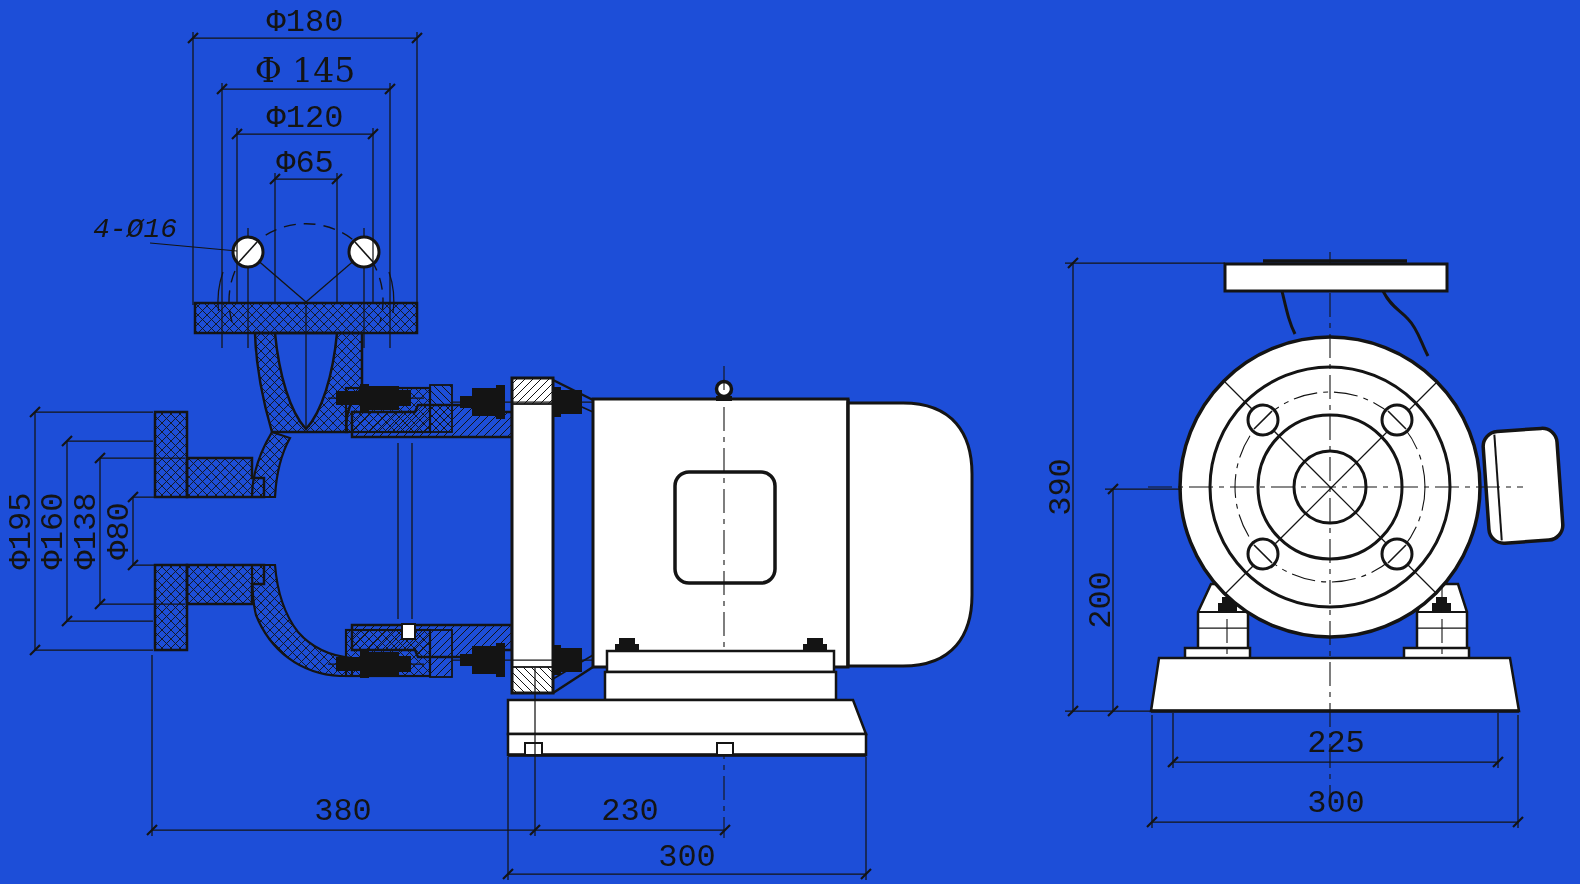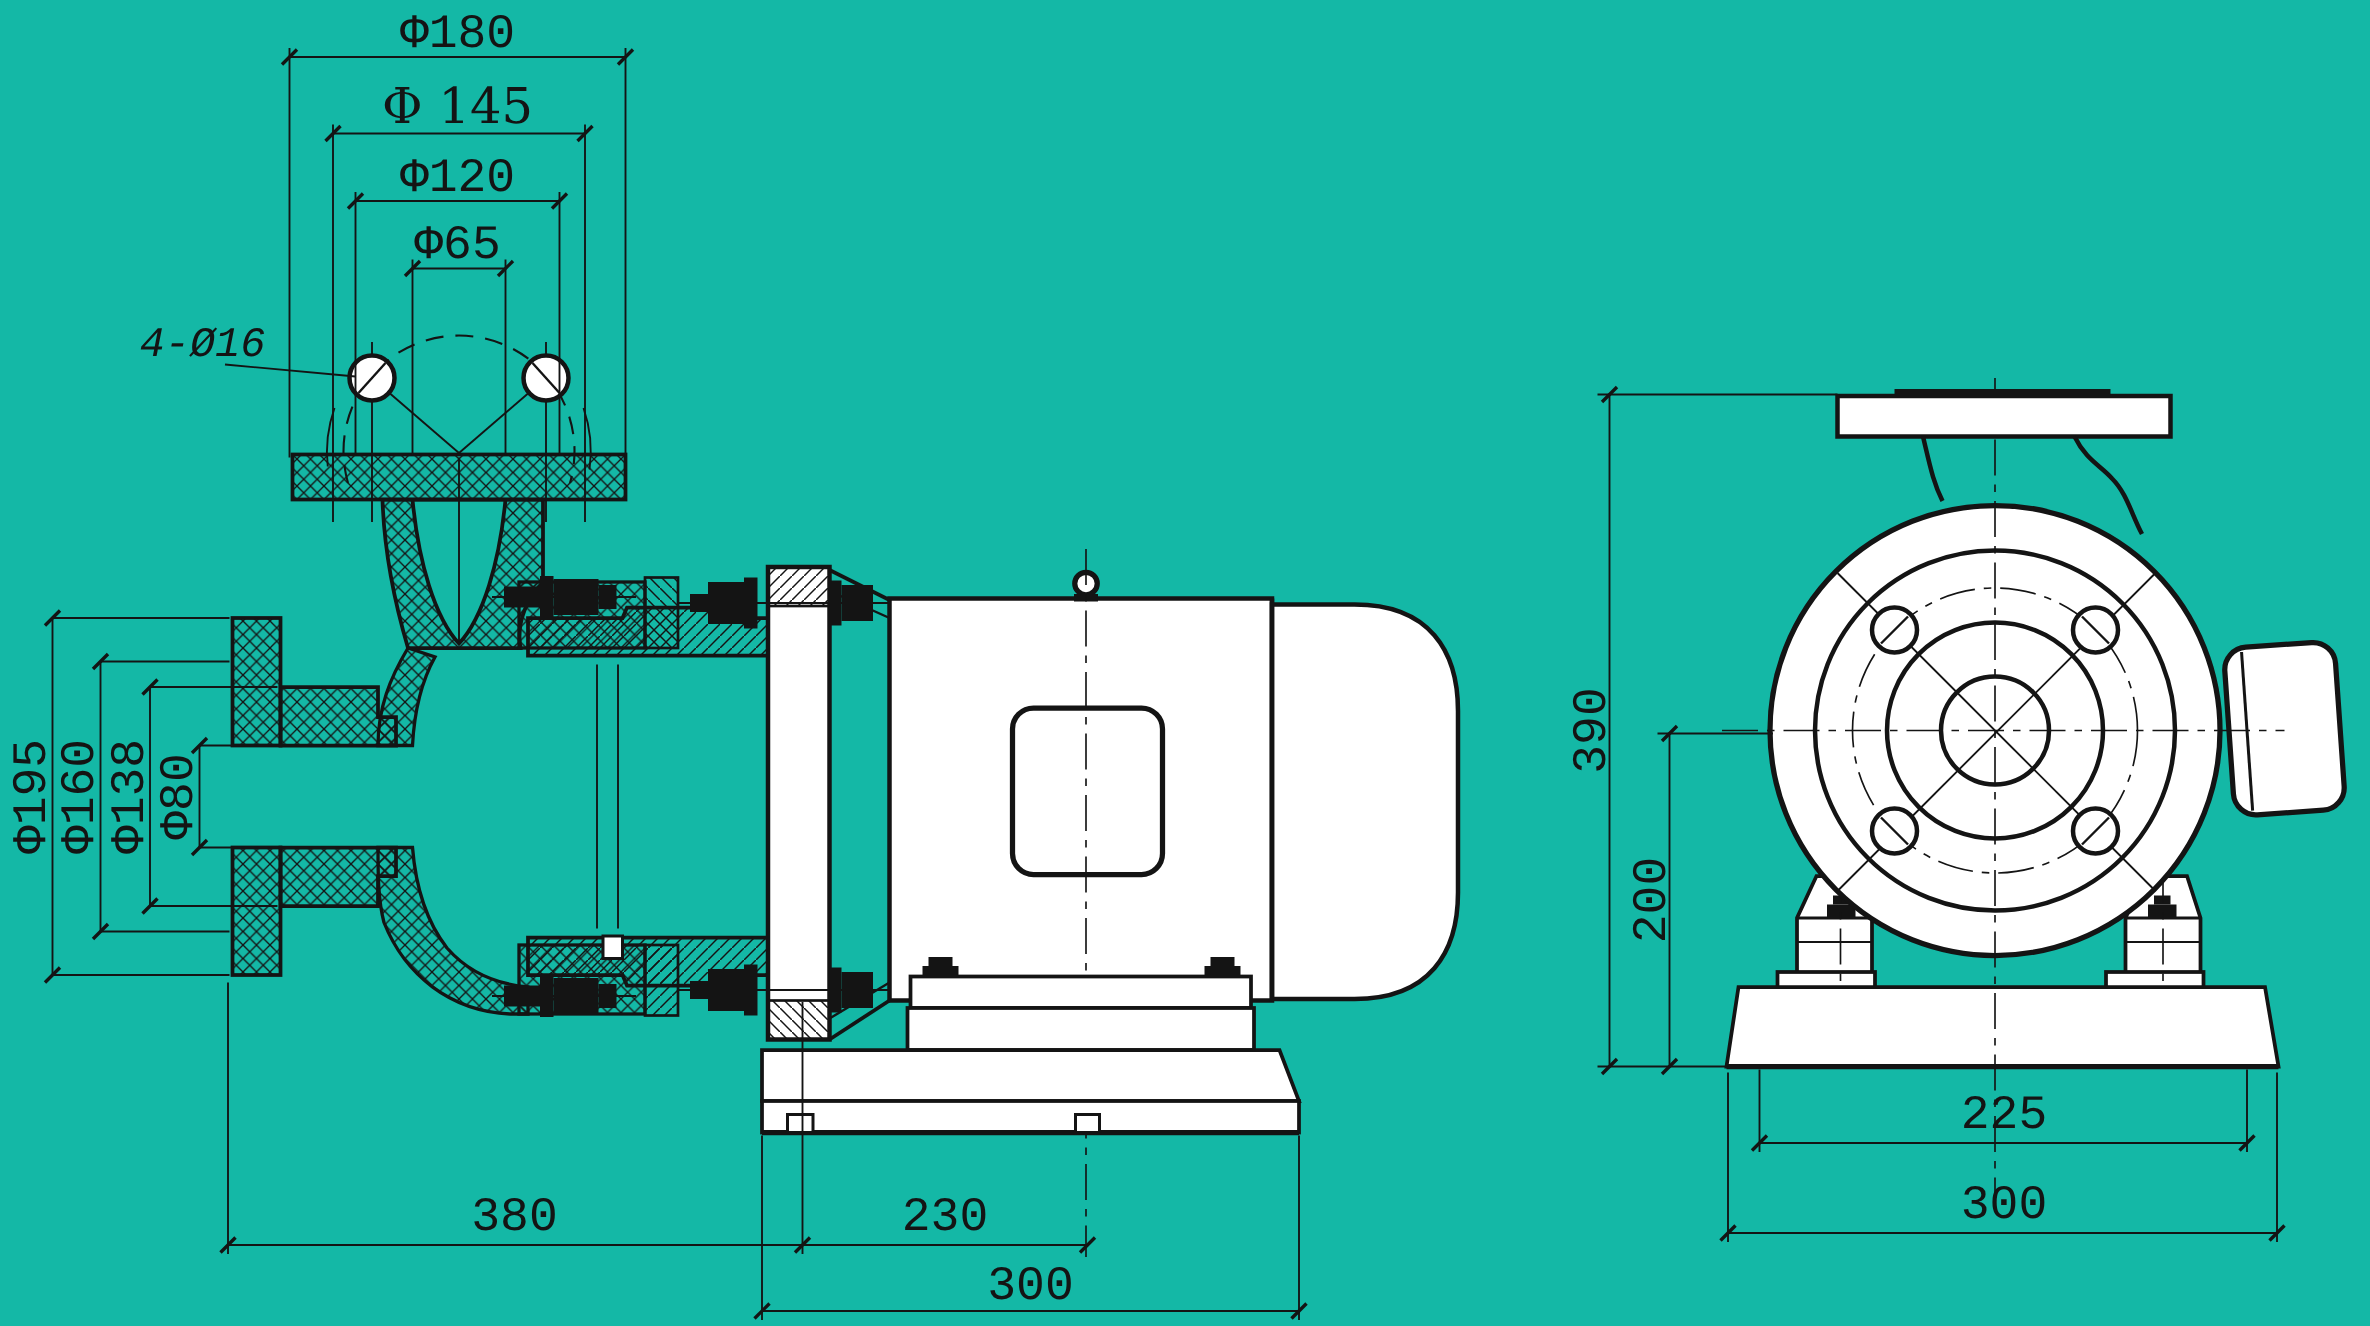--- a/index.html
+++ b/index.html
@@ -1,16 +1,16 @@
 <!DOCTYPE html>
 <html><head>
 <meta charset="utf-8">
 <style>
   html,body{margin:0;padding:0;background:#fff;}
-  .stage{position:relative;width:1580px;height:884px;background:#14b8a6;overflow:hidden;
+  .stage{position:relative;width:1580px;height:884px;background:#1d4ed8;overflow:hidden;
          font-family:"Liberation Sans",sans-serif;}
   svg{display:block;}
   text{fill:#141414;font-family:"Liberation Mono","DejaVu Sans Mono",monospace;}
   .serif{font-family:"DejaVu Serif","Liberation Serif",serif;}
   .ital{font-style:italic;}
   .o35{fill:none;stroke:#141414;stroke-width:3.5;}
   .o3{fill:none;stroke:#141414;stroke-width:3;}
   .o25{fill:none;stroke:#141414;stroke-width:2.5;}
   .o2{fill:none;stroke:#141414;stroke-width:2;}
   .t{fill:none;stroke:#141414;stroke-width:1.25;}

